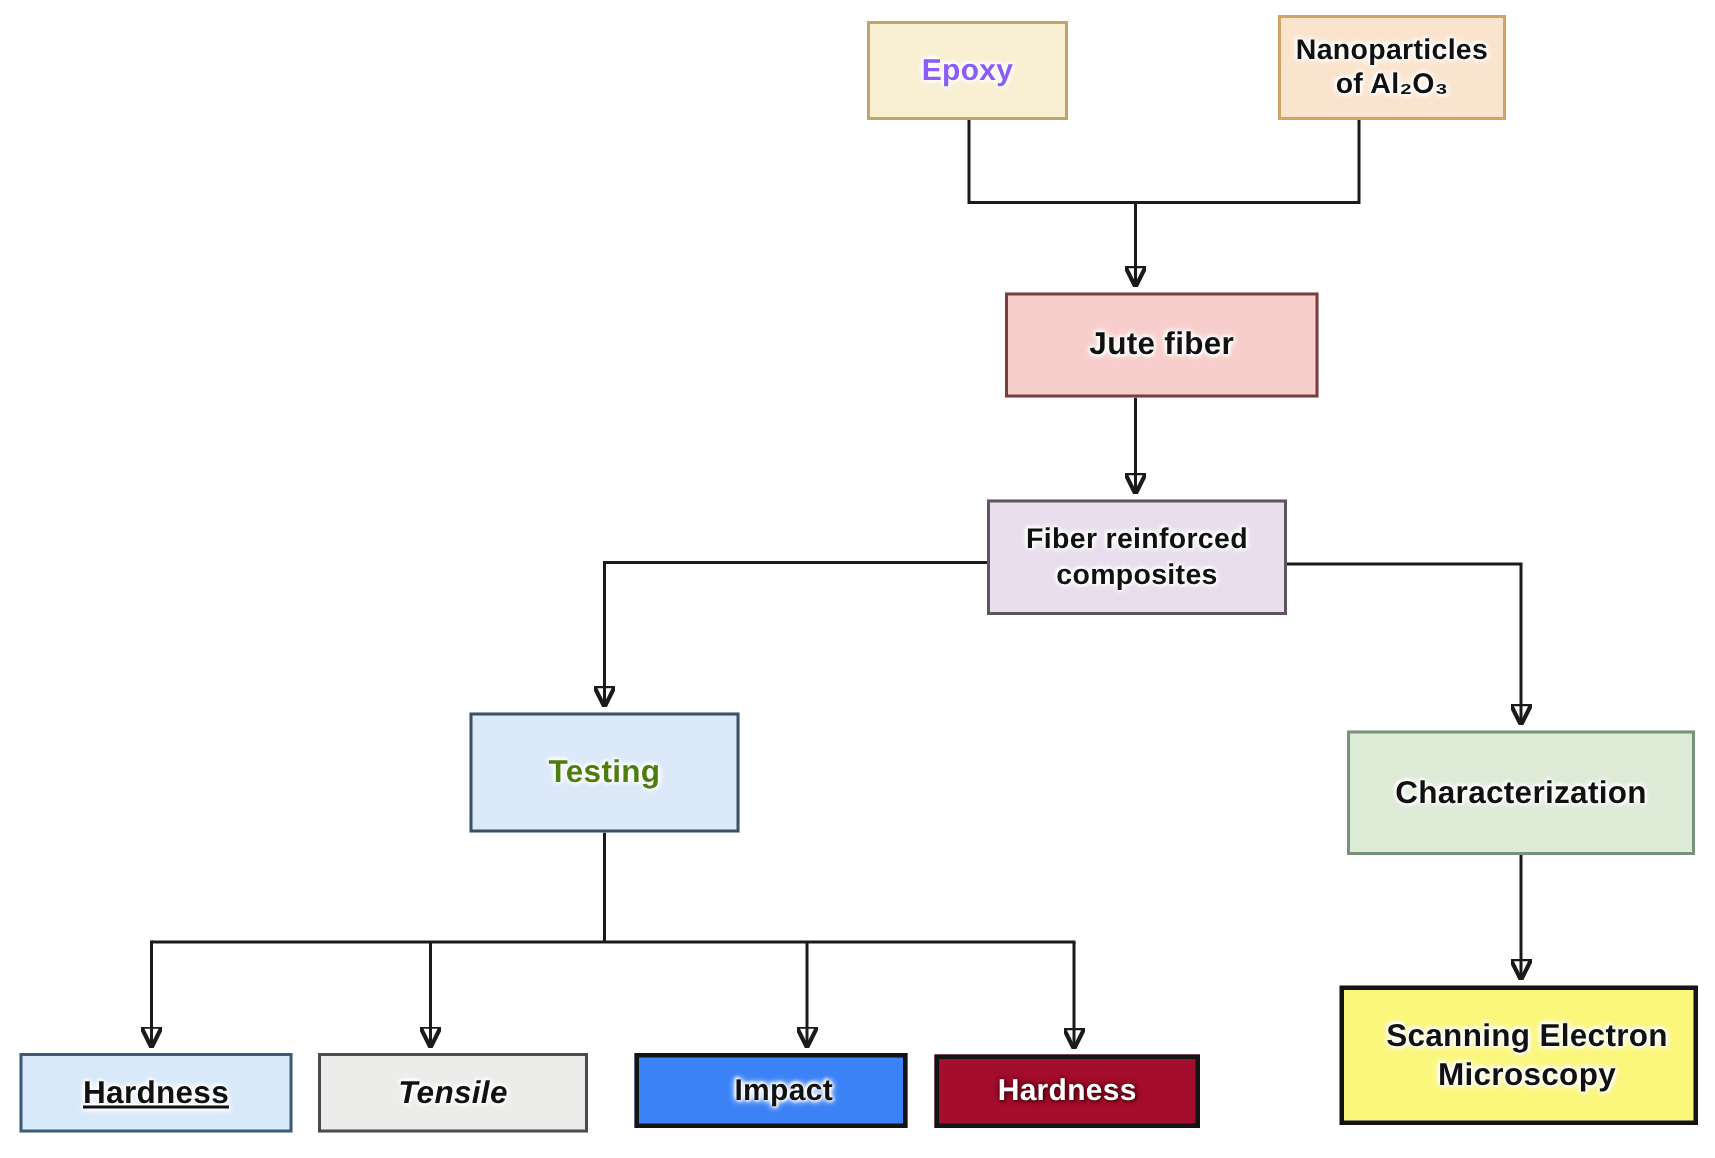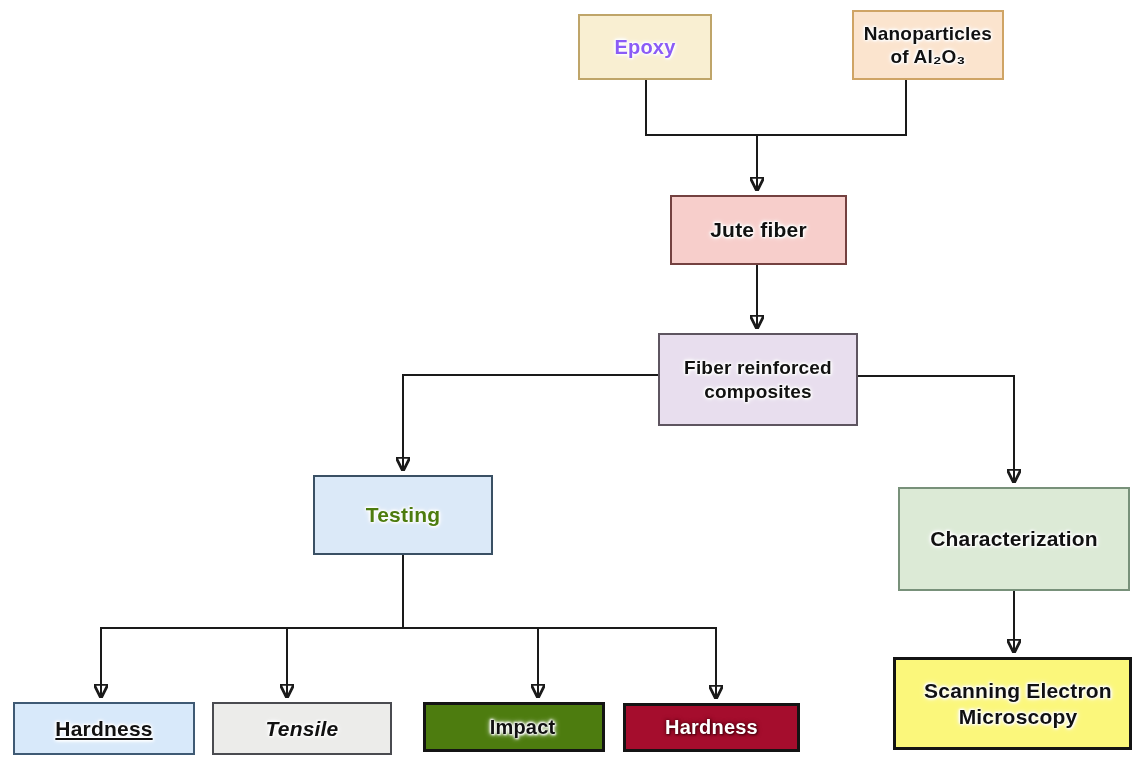--- a/index.html
+++ b/index.html
@@ -28,24 +28,24 @@
     text-shadow: 0 0 3px #fff, 0 0 4px #fff, 0 0 6px #fff,
                  1px 1px 2px rgba(255,255,255,.95), -1px -1px 2px rgba(255,255,255,.95);
   }
   .glow-dark {
     text-shadow: 0 0 3px rgba(92,4,20,.95), 0 0 5px rgba(92,4,20,.85), 1px 1px 2px rgba(60,0,10,.9);
   }
   .thick { border-width:3px; }
   
   #n-epoxy     { left:578px;  top:14px;  width:134px; height:66px; font-size:20px; }
   #n-nano      { left:804px;  top:10px;  width:152px; height:70px; font-size:19px;margin-left:48px; }
-  #n-jute      { left:670px;  top:195px; width:177px; height:70px; font-size:21px; }
-  #n-fiber     { left:658px;  top:333px; width:200px; height:93px; font-size:19px; }
+  #n-jute      { left:670px;  top:195px; width:209px; height:70px; font-size:21px; }
+  #n-fiber     { left:658px;  top:333px; width:200px; height:77px; font-size:19px; }
   #n-testing   { left:313px;  top:475px; width:180px; height:80px; font-size:21px; }
-  #n-character { left:898px;  top:487px; width:232px; height:104px; font-size:21px; }
+  #n-character { left:898px;  top:487px; width:232px; height:83px; font-size:21px; }
   #n-hardness  { left:13px;   top:702px; width:182px; height:53px; font-size:21px;text-decoration:underline; }
   #n-tensile   { left:212px;  top:702px; width:180px; height:53px; font-size:21px; }
   #n-impact    { left:423px;  top:702px; width:182px; height:50px; font-size:20px; }
   #n-flexural  { left:623px;  top:703px; width:177px; height:49px; font-size:20px; }
   #n-sem       { left:893px;  top:657px; width:239px; height:93px; font-size:21px; }
 </style>
 </head>
 <body>
 
 <div class="canvas">
@@ -87,20 +87,20 @@
 composites</div>
 
   <div class="node glow-light" id="n-testing" style="background-color: rgb(219, 233, 248); border-color: rgb(58, 80, 100); color: #4d7c0f;">Testing</div>
 
   <div class="node glow-light" id="n-character" style="background-color: rgb(220, 234, 214); border-color: rgb(120, 145, 122); color: rgb(17, 17, 17);">Characterization</div>
 
   <div class="node glow-light" id="n-hardness" style="background-color: rgb(216, 233, 250); border-color: rgb(63, 90, 116); color: rgb(17, 17, 17);">Hardness</div>
 
   <div class="node glow-light" id="n-tensile" style="background-color: rgb(236, 236, 234); border-color: rgb(74, 75, 80); color: rgb(17, 17, 17); font-style: italic;">Tensile</div>
 
-  <div class="node glow-light thick" id="n-impact" style="background-color: #4d7c0f; border-color: rgb(20, 20, 20); color: rgb(17, 17, 17); padding-left: 17px;">Impact</div>
+  <div class="node glow-light thick" id="n-impact" style="background-color: #3b82f6; border-color: rgb(20, 20, 20); color: rgb(17, 17, 17); padding-left: 17px;">Impact</div>
 
   <div class="node glow-dark thick" id="n-flexural" style="background-color: rgb(165, 13, 45); border-color: rgb(20, 20, 20); color: rgb(255, 255, 255);">Hardness</div>
 
   <div class="node glow-light thick" id="n-sem" style="background-color: rgb(251, 247, 123); border-color: rgb(20, 20, 20); color: rgb(17, 17, 17); padding-left: 11px;">Scanning Electron
 Microscopy</div>
 
 </div>
 
 </body></html>

